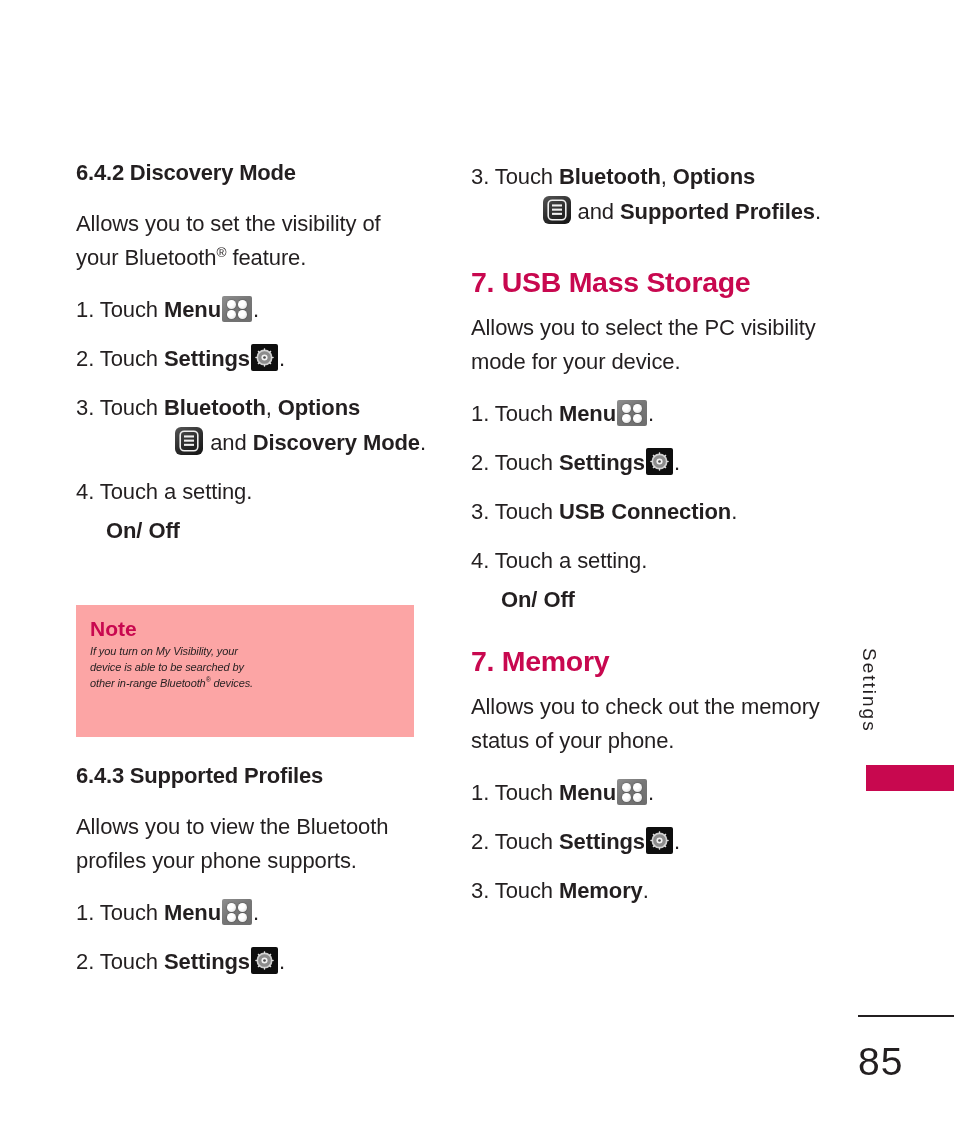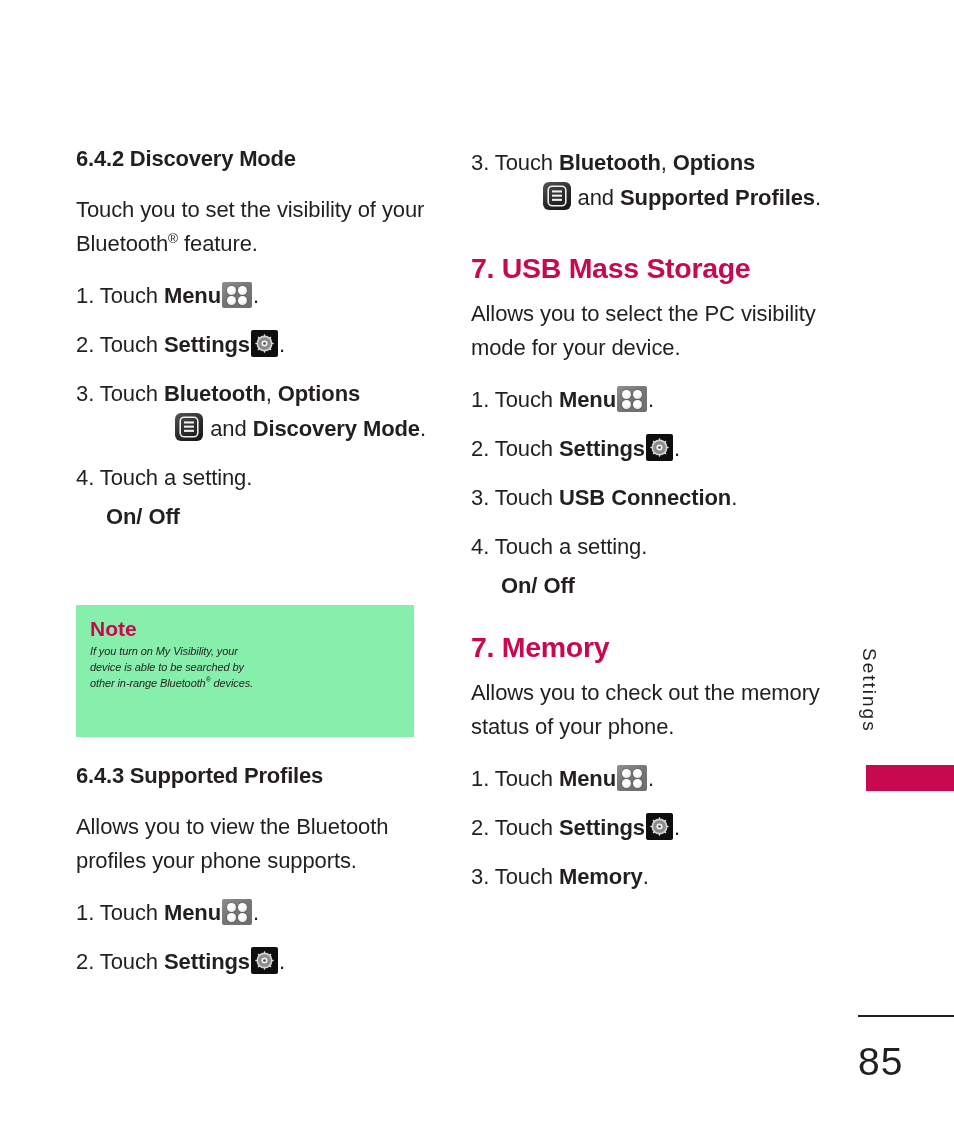--- a/index.html
+++ b/index.html
@@ -18,21 +18,21 @@
   }
 
   .page {
     position: absolute;
     inset: 0;
   }
 
   
   .col {
     position: absolute;
-    top: 146px;
+    top: 160px;
   }
   .col-left  { left: 76px;  width: 350px; }
   .col-right { left: 471px; width: 350px; }
 
   
   .h-sub {
     font-size: 22px;
     font-weight: bold;
     letter-spacing: -0.2px;
     margin: 0 0 22px 0;
@@ -121,21 +121,21 @@
   }
   .icn-options svg { position:absolute; left:4px; top:3px; }
 
   
   .note {
     position: absolute;
     left: 76px;
     top: 605px;
     width: 338px;
     height: 132px;
-    background: #86efac;
+    background: #fca5a5;
     box-sizing: border-box;
     padding: 12px 14px 10px 14px;
   }
   .note-title {
     color: #c8084f;
     font-weight: bold;
     font-size: 21px;
     line-height: 1.1;
     margin: 0 0 4px 0;
   }
@@ -194,21 +194,21 @@
 </style>
 </head>
 <body>
 
 <div class="page">
 
   <div class="col col-left">
 
     <h2 class="h-sub">6.4.2 Discovery Mode</h2>
 
-    <p class="para"><span>Touch you to set the visibility of</span>
+    <p class="para"><span>Allows you to set the visibility of</span>
       <span>your Bluetooth</span><span class="reg">®</span><span> feature.</span></p>
 
     <p class="step"><span>1. Touch </span><b>Menu</b><span class="icn icn-menu"><i></i><i></i><i></i><i></i></span><span>.</span></p>
 
     <p class="step"><span>2. Touch </span><b>Settings</b><span class="icn icn-gear"><svg width="23" height="23" viewBox="0 0 24 24">
             <g fill="#e9e9e9">
               <circle cx="12" cy="12" r="8.4" fill="#cfcfcf"></circle>
               <circle cx="12" cy="12" r="6.6" fill="#8c8c8c"></circle>
               <circle cx="12" cy="12" r="3.2" fill="#f2f2f2"></circle>
               <circle cx="12" cy="12" r="1.4" fill="#4a4a4a"></circle>

